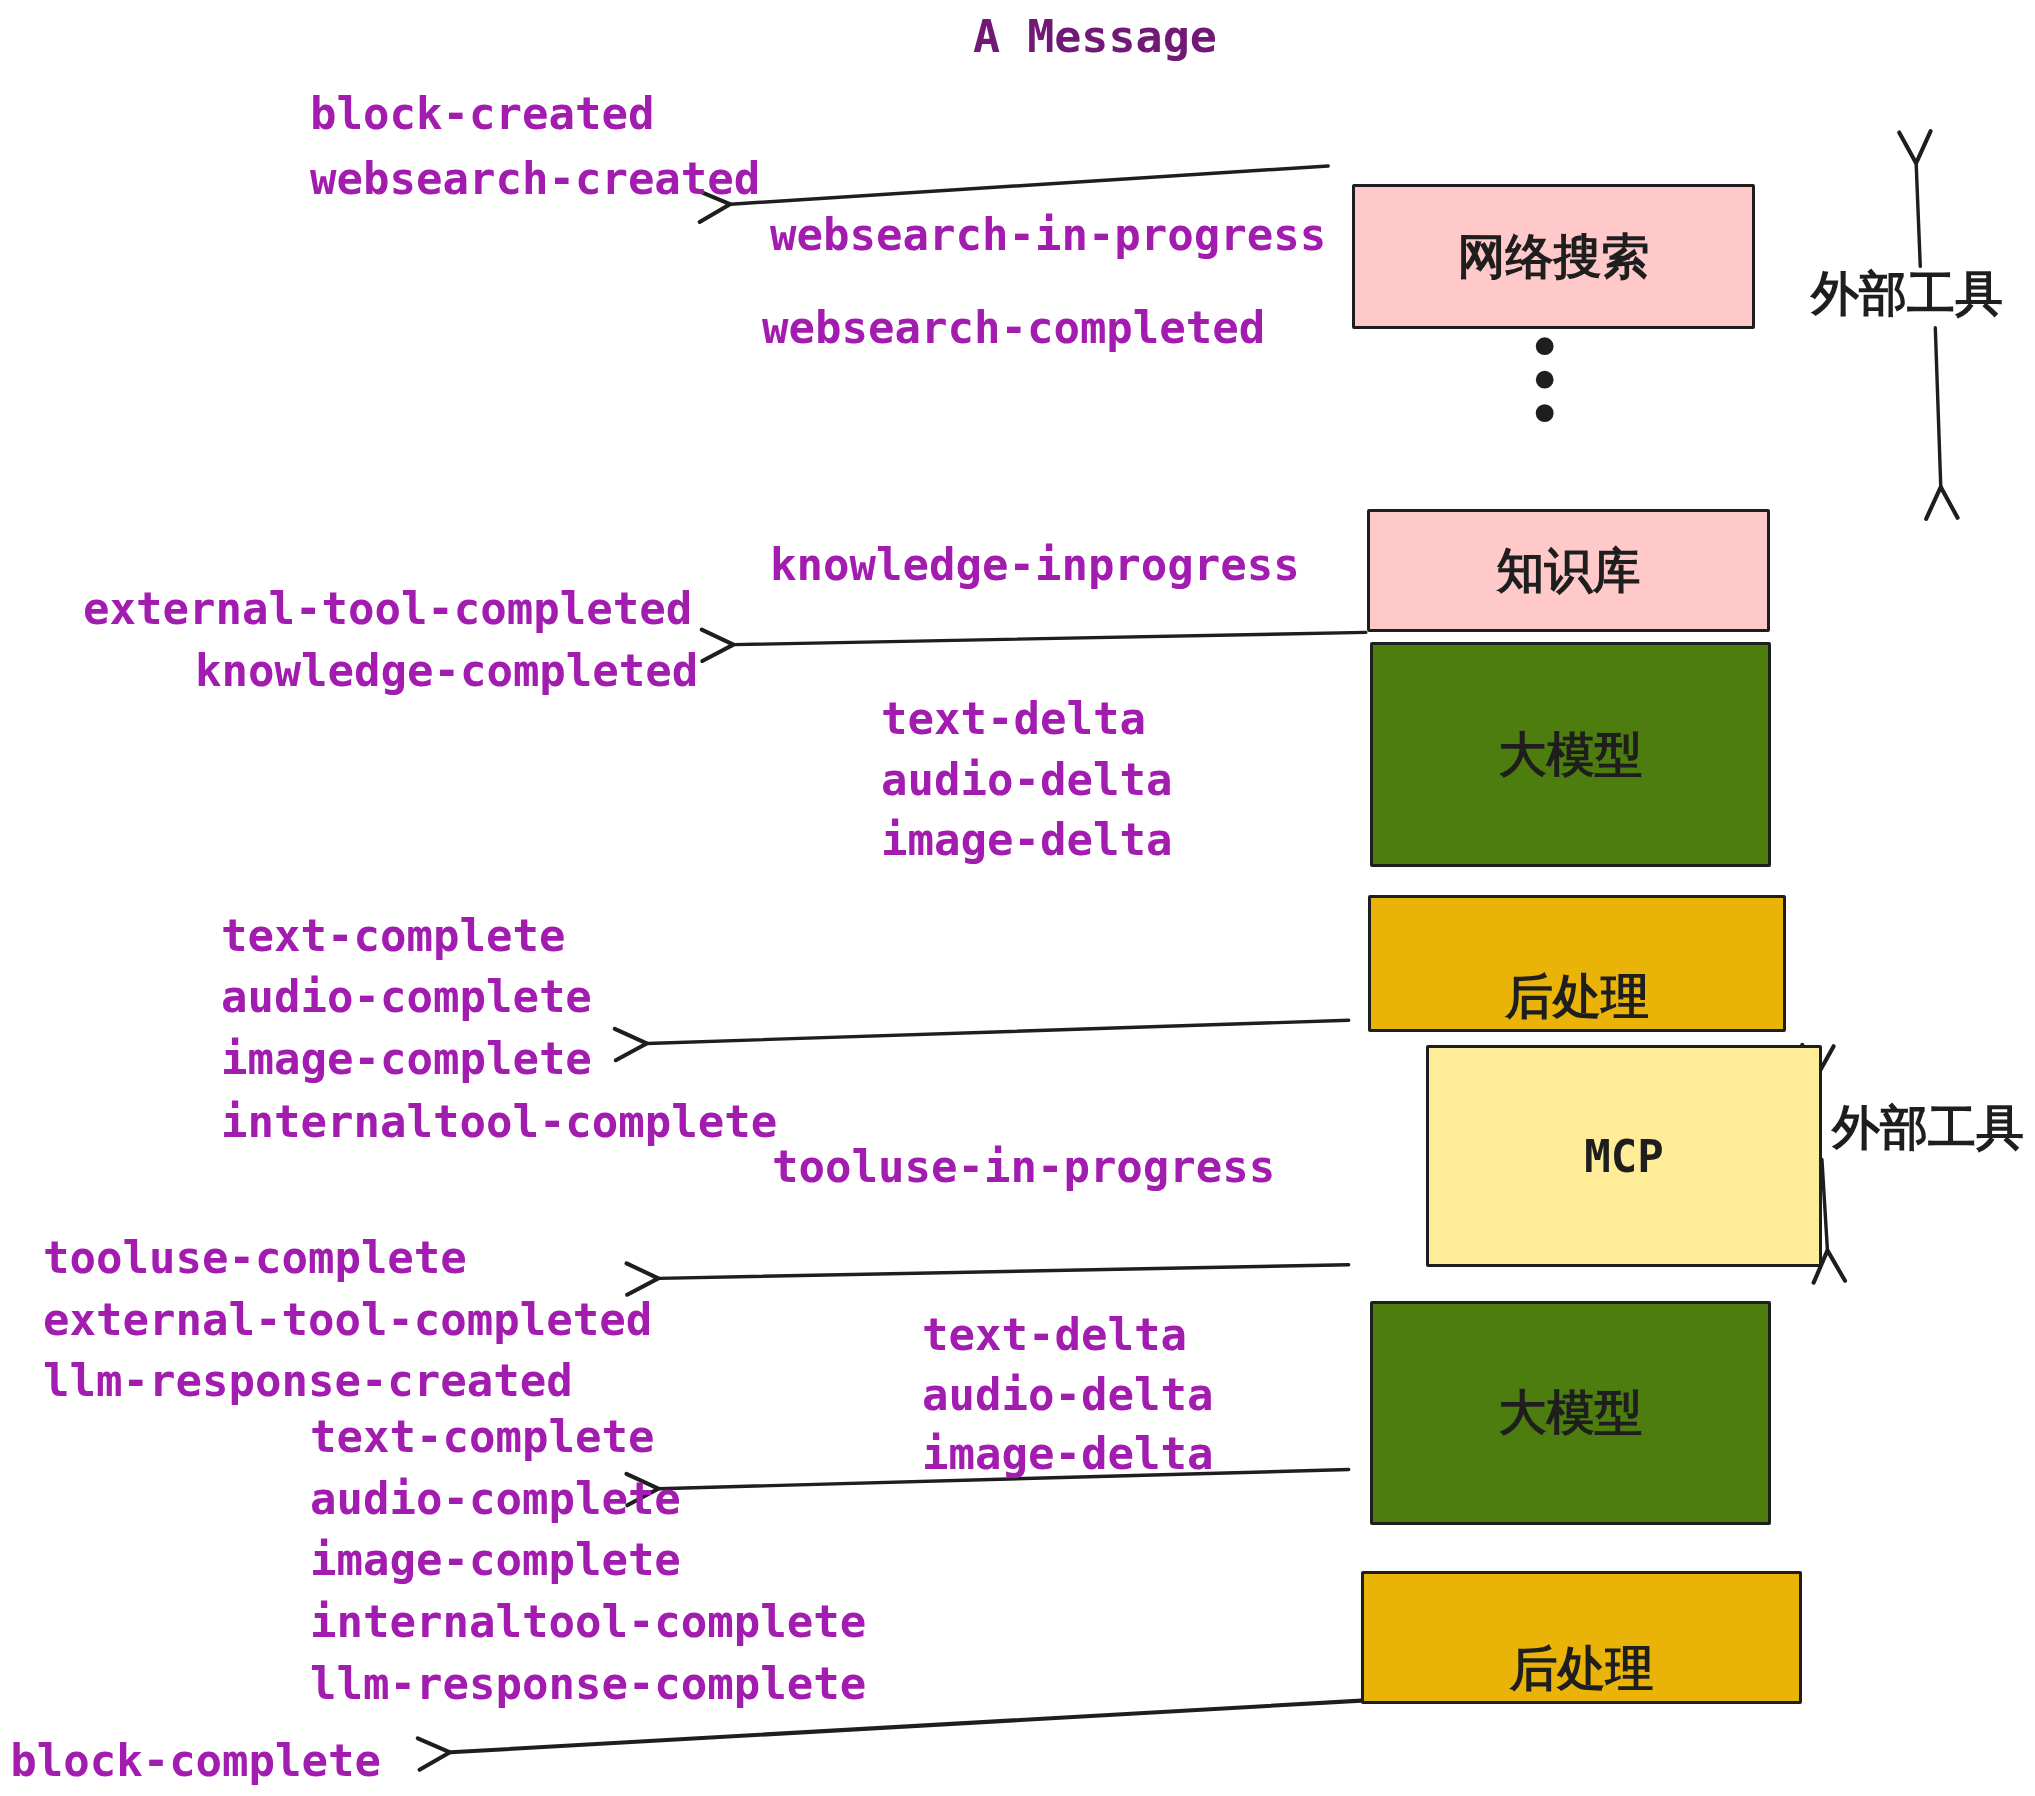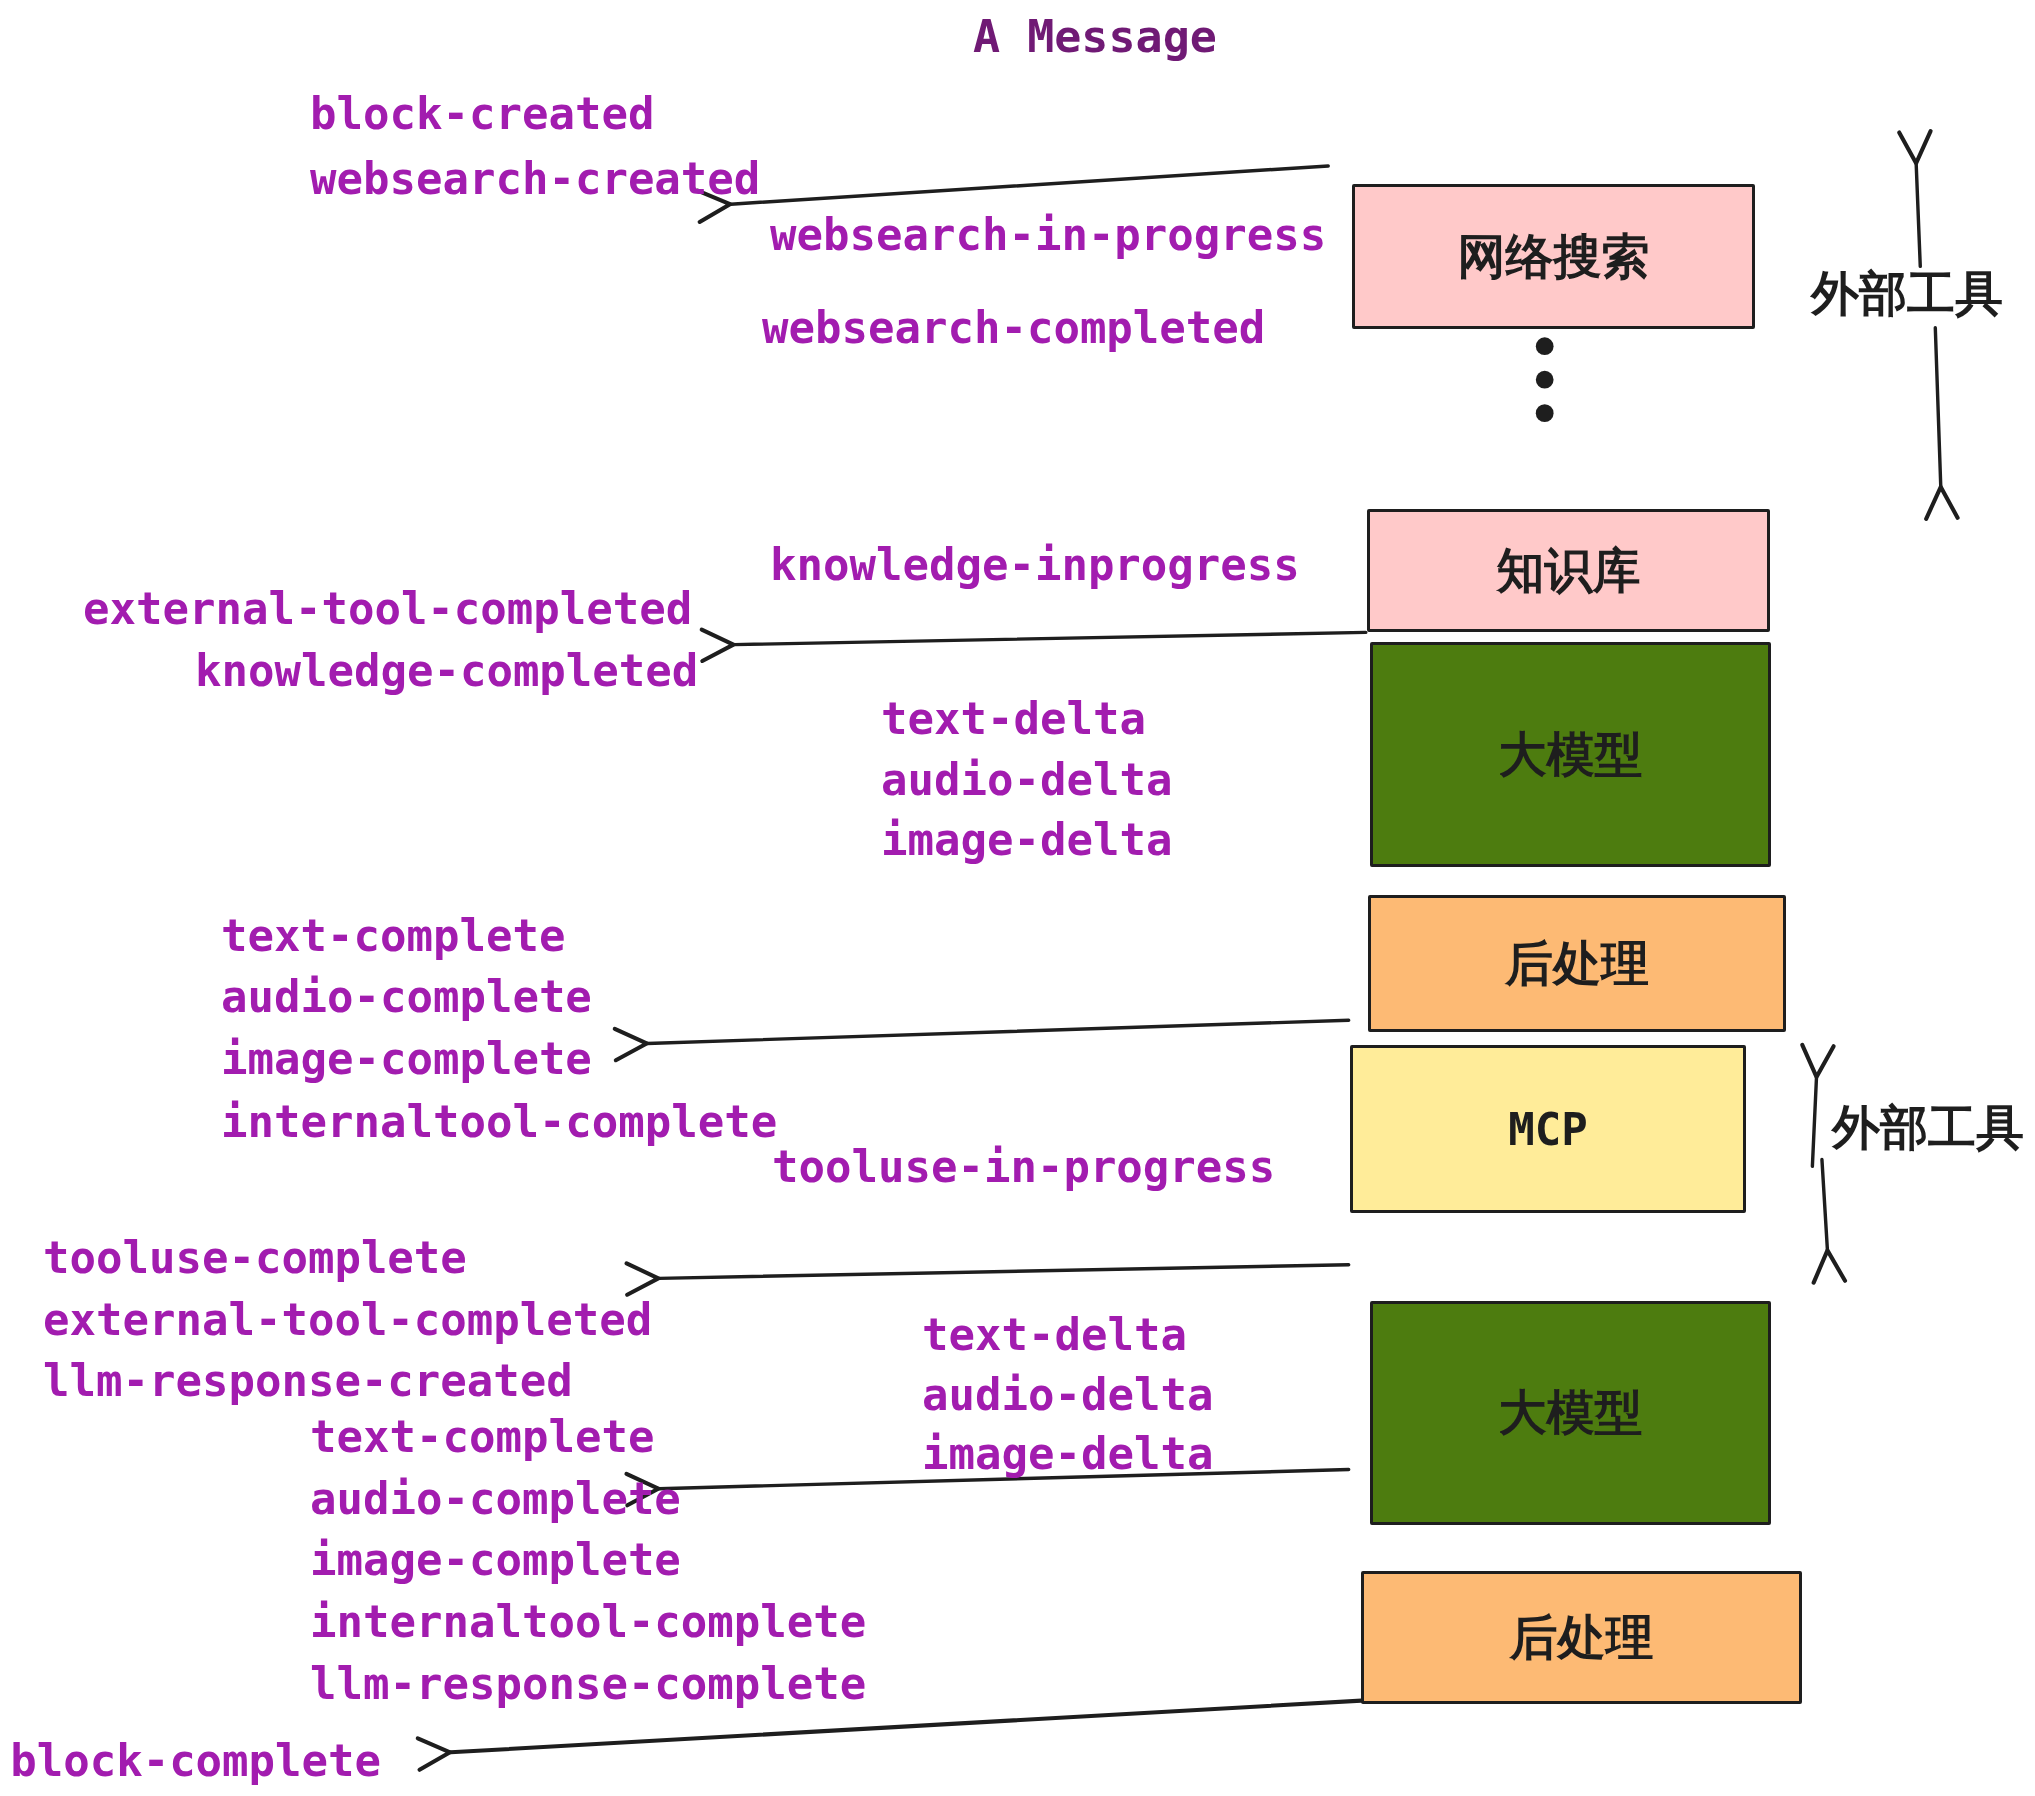--- a/index.html
+++ b/index.html
@@ -32,21 +32,21 @@
     border-radius:2px;
     display:flex;align-items:center;justify-content:center;
     font-family:"Liberation Sans","DejaVu Sans",sans-serif;
     font-size:48px;font-weight:600;
     color:#1e1e1e;
     white-space:nowrap;
   }
   .box.pink{background:#FFC9C9;}
   .box.green{background:#4d7c0f;}
   .box.yellow{background:#FFEC99;}
-  .box.white{background:#fdba74;}
+  .box.white{background:#eab308;align-items:flex-end;}
   .box .mono{font:600 44px "DejaVu Sans Mono",monospace;}
   .side-label{
     position:absolute;
     font-family:"Liberation Sans","DejaVu Sans",sans-serif;
     font-size:48px;font-weight:600;
     line-height:1;white-space:nowrap;
     color:#1e1e1e;
   }
   svg.overlay{position:absolute;left:0;top:0;z-index:1;}
   .box,.ev,.title,.side-label{z-index:2;}
@@ -90,21 +90,21 @@
   </div>
   <div class="box pink" style="left:1367px;top:509px;width:403px;height:123px">
     <span>知识库</span>
   </div>
   <div class="box green" style="left:1370px;top:642px;width:401px;height:225px">
     <span>大模型</span>
   </div>
   <div class="box white" style="left:1368px;top:895px;width:418px;height:137px">
     <span>后处理</span>
   </div>
-  <div class="box yellow" style="left:1350px;top:1045px;width:396px;height:168px">
+  <div class="box yellow" style="left:1426px;top:1045px;width:396px;height:222px">
     <span class="mono">MCP</span>
   </div>
   <div class="box green" style="left:1370px;top:1301px;width:401px;height:224px">
     <span>大模型</span>
   </div>
   <div class="box white" style="left:1361px;top:1571px;width:441px;height:133px">
     <span>后处理</span>
   </div>
 
   <div class="side-label" style="left:1811px;top:270px">外部工具</div>

